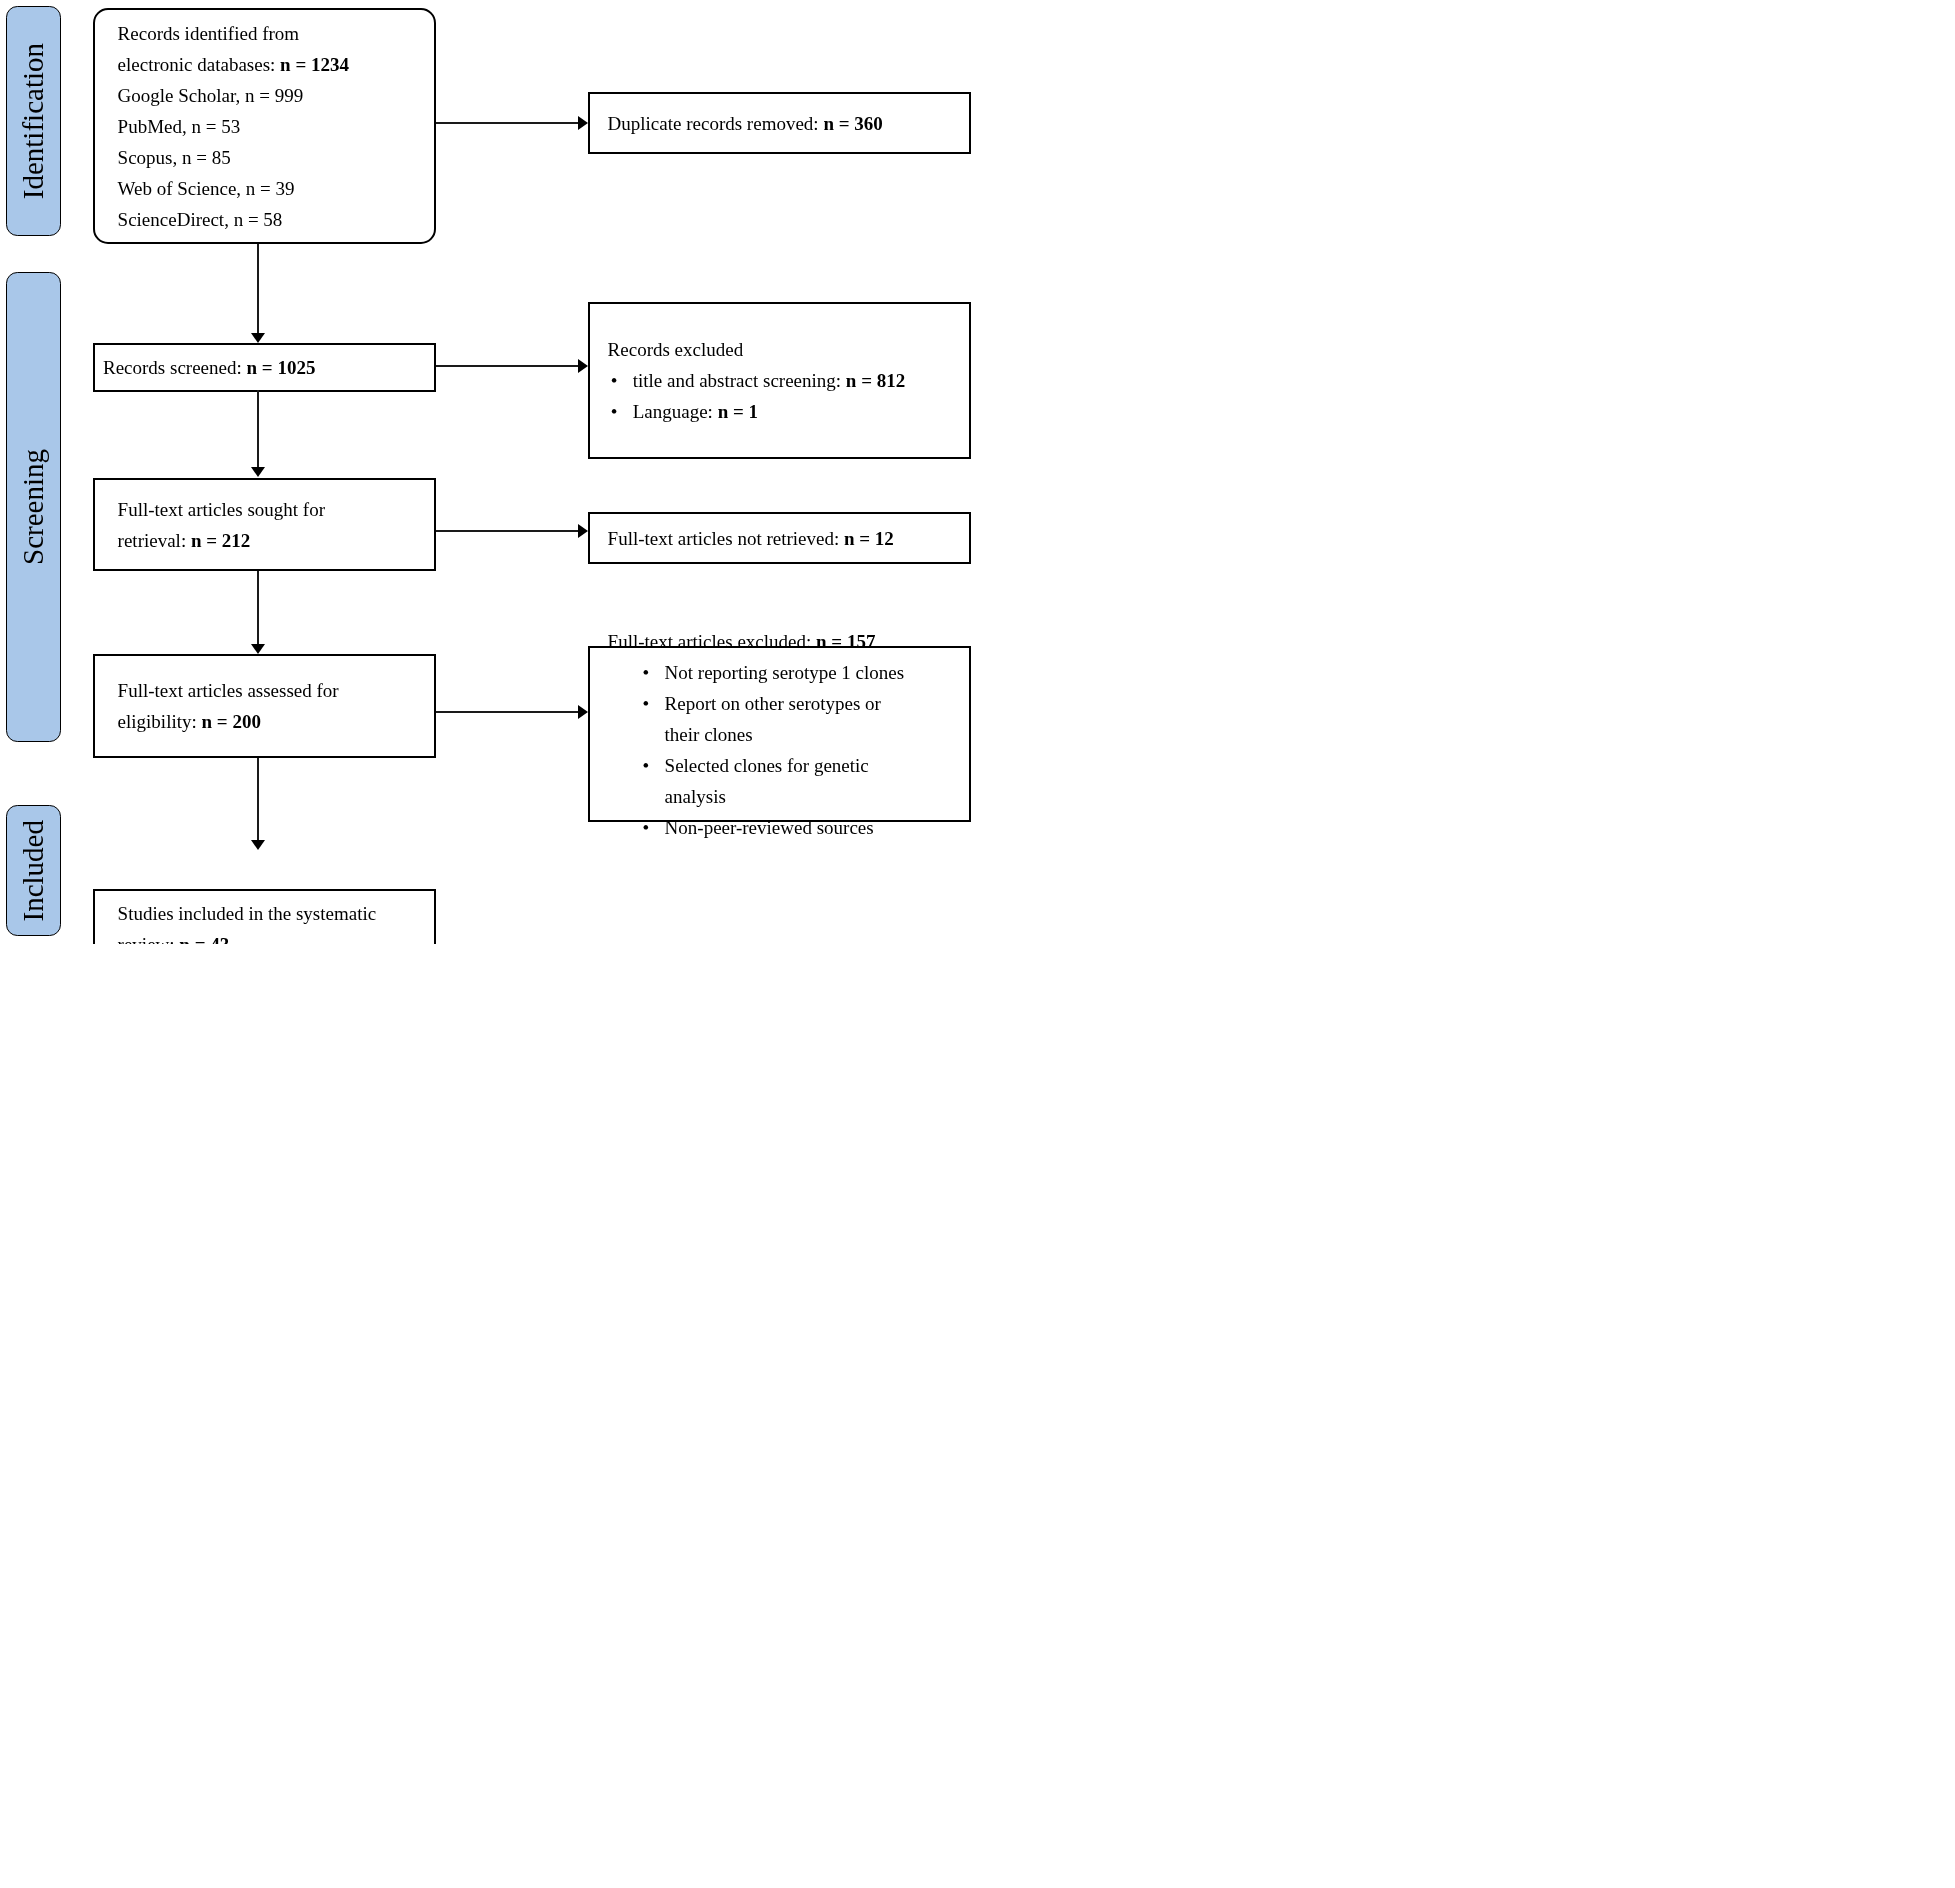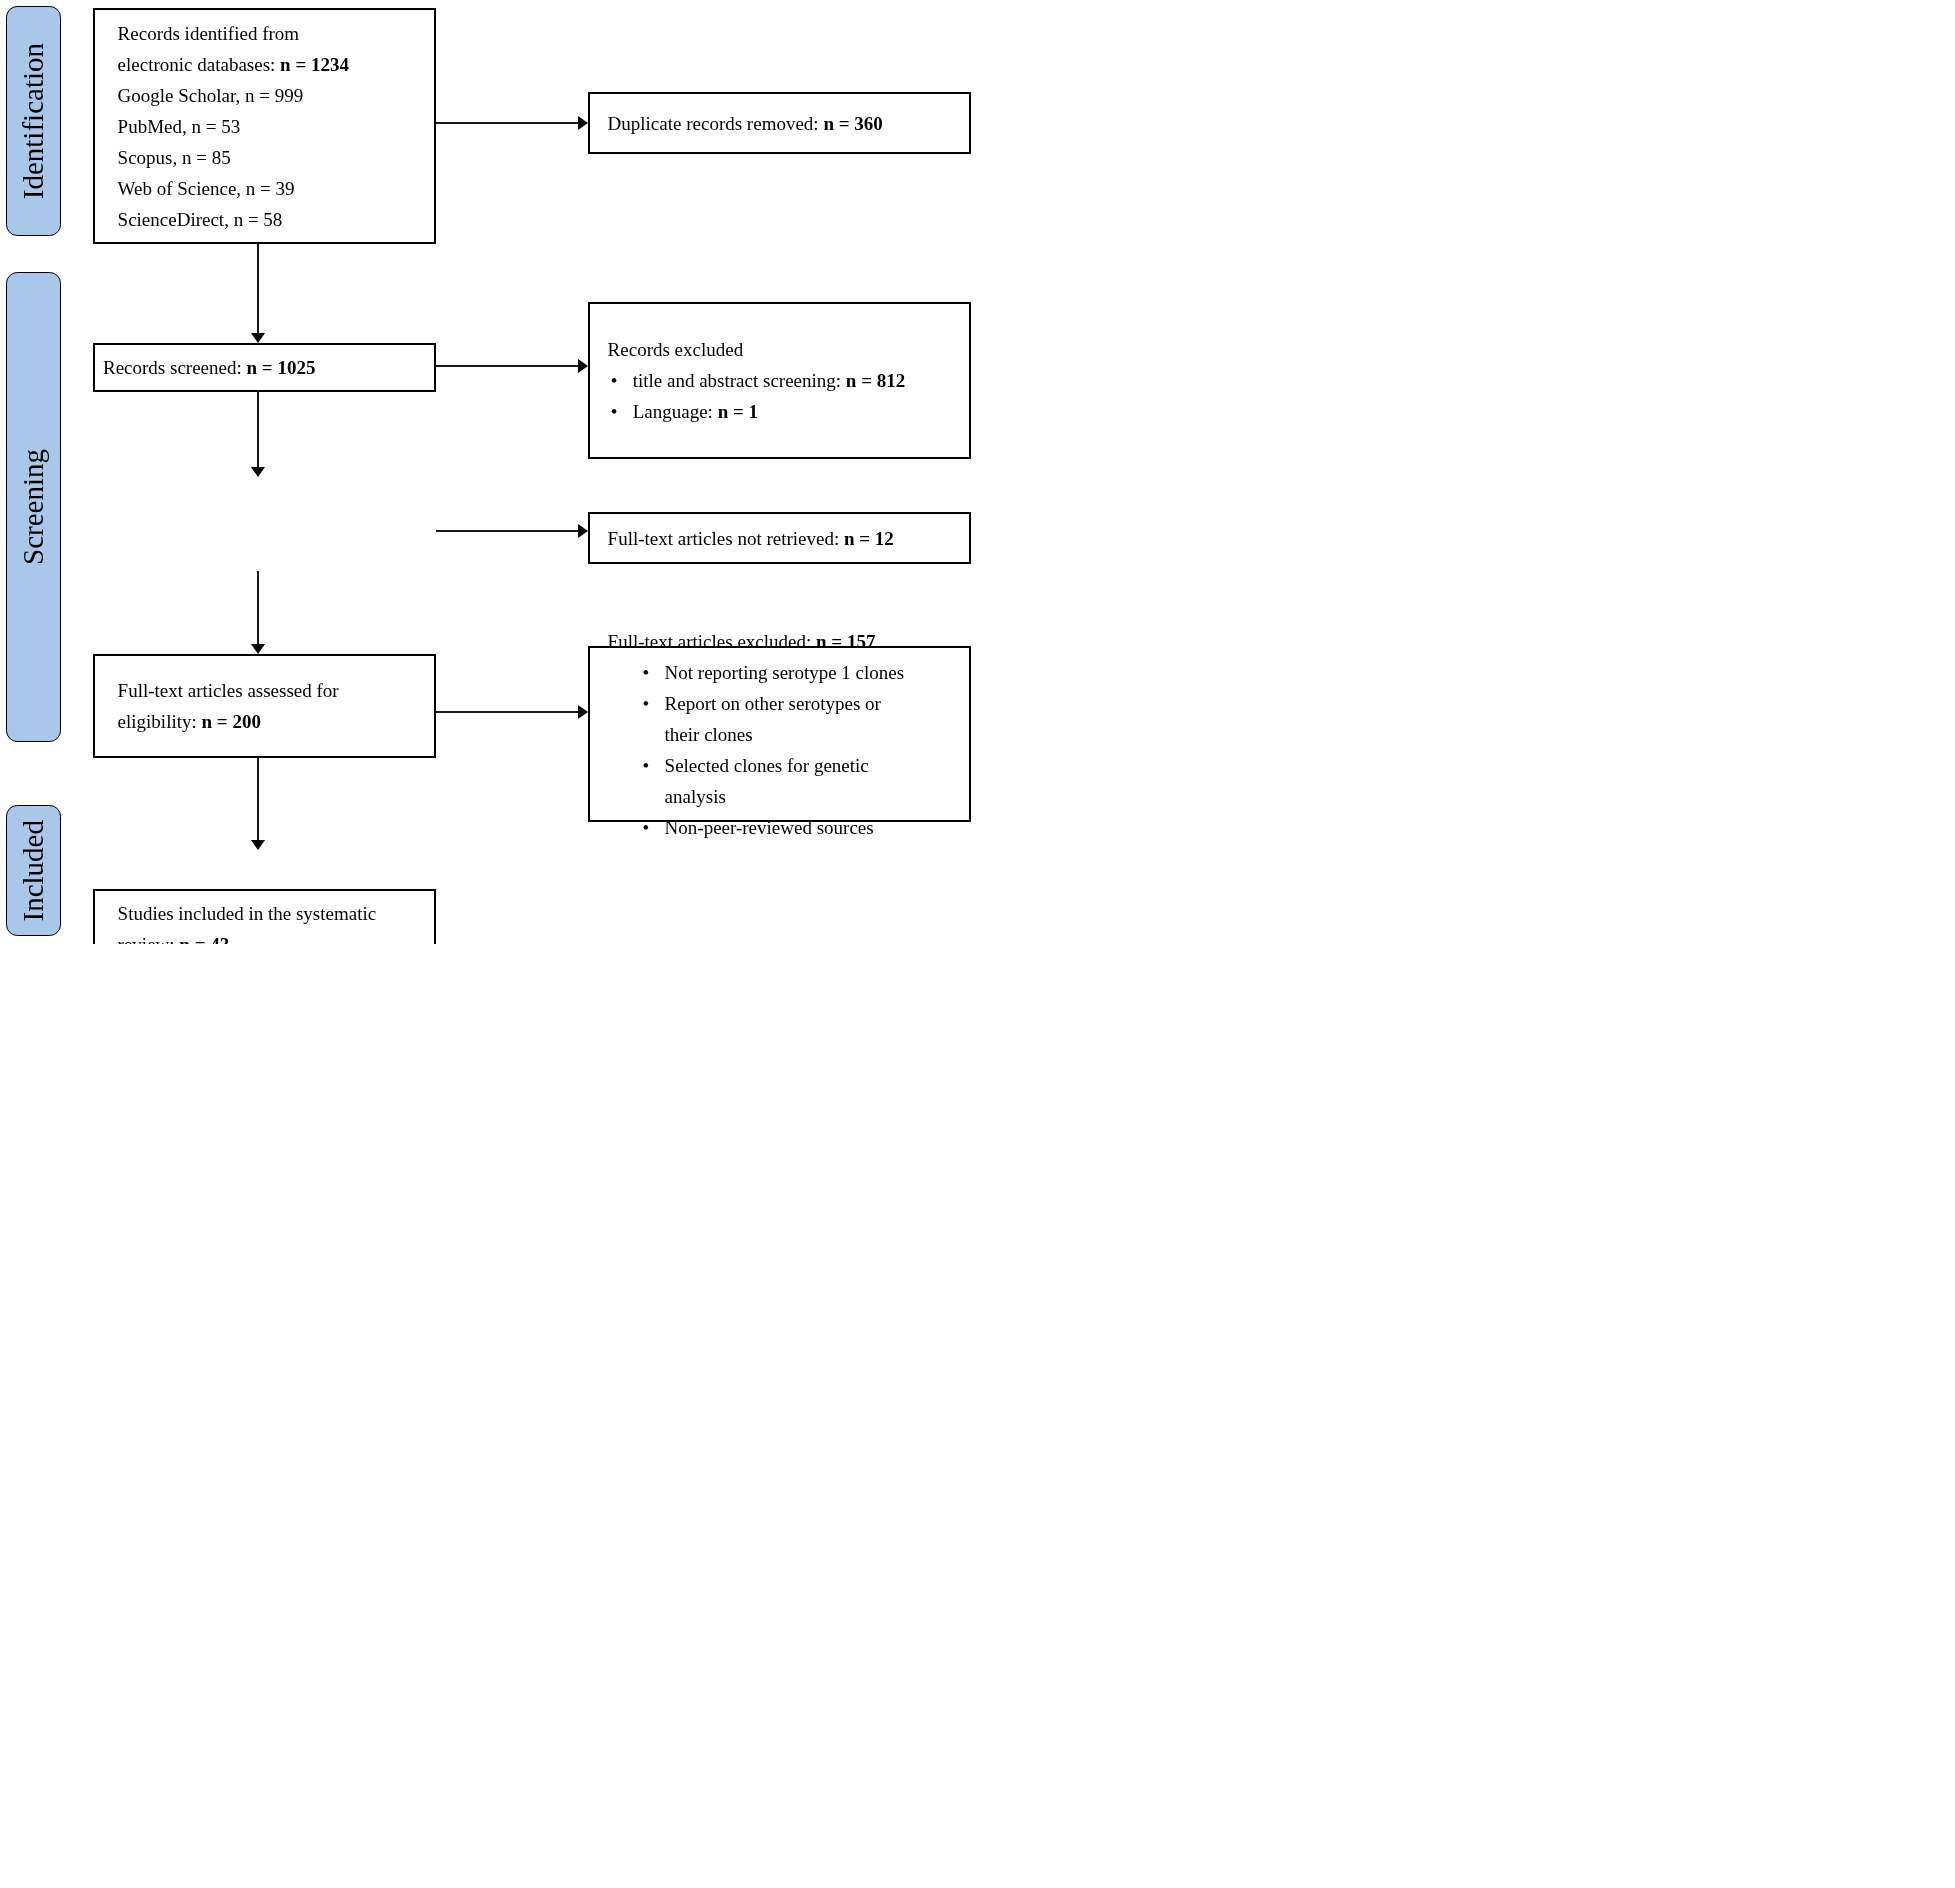--- a/index.html
+++ b/index.html
@@ -44,21 +44,21 @@
     box-sizing: border-box;
     display: flex;
     flex-direction: column;
     justify-content: center;
     font-size: 19px;
     line-height: 31px;
   }
   .main-box  { left: 93px; width: 343px; padding: 3.8px 6.3px 3.8px 22.6px; }
   .side-box  { left: 588px; width: 383px; padding: 3.8px 6.3px 3.8px 17.6px; }
 
-  .box-identified { top: 8.2px;   height: 236px; }
+  .box-identified { top: 8.2px;   height: 236px; border-radius: 15px; }
   .box-screened   { top: 343px;  height: 49px; padding-left: 8px;  }
   .box-sought     { top: 478px;  height: 93px; }
   .box-assessed   { top: 654px; height: 104px; }
   .box-included   { top: 889px; height: 80px; }
 
   .box-duplicates    { top: 92px; height: 62px;  }
   .box-rec-excluded  { top: 302px; height: 157px; }
   .box-not-retrieved { top: 512px; height: 52px;  }
   .box-ft-excluded   { top: 646px; height: 176px; }
 
@@ -116,20 +116,24 @@
     <span class="line">PubMed, n = 53</span>
     <span class="line">Scopus, n = 85</span>
     <span class="line">Web of Science, n = 39</span>
     <span class="line">ScienceDirect, n = 58</span>
   </div>
 
   <div class="fbox main-box box-screened">
     <span class="line"><span>Records screened: </span><span class="b">n = 1025</span></span>
   </div>
 
+  <div class="fbox main-box box-sought">
+    <span class="line">Full-text articles sought for</span>
+    <span class="line"><span>retrieval: </span><span class="b">n = 212</span></span>
+  </div>
 
   <div class="fbox main-box box-assessed">
     <span class="line">Full-text articles assessed for</span>
     <span class="line"><span>eligibility: </span><span class="b">n = 200</span></span>
   </div>
 
   <div class="fbox main-box box-included">
     <span class="line">Studies included in the systematic</span>
     <span class="line"><span>review: </span><span class="b">n = 43</span></span>
   </div>

